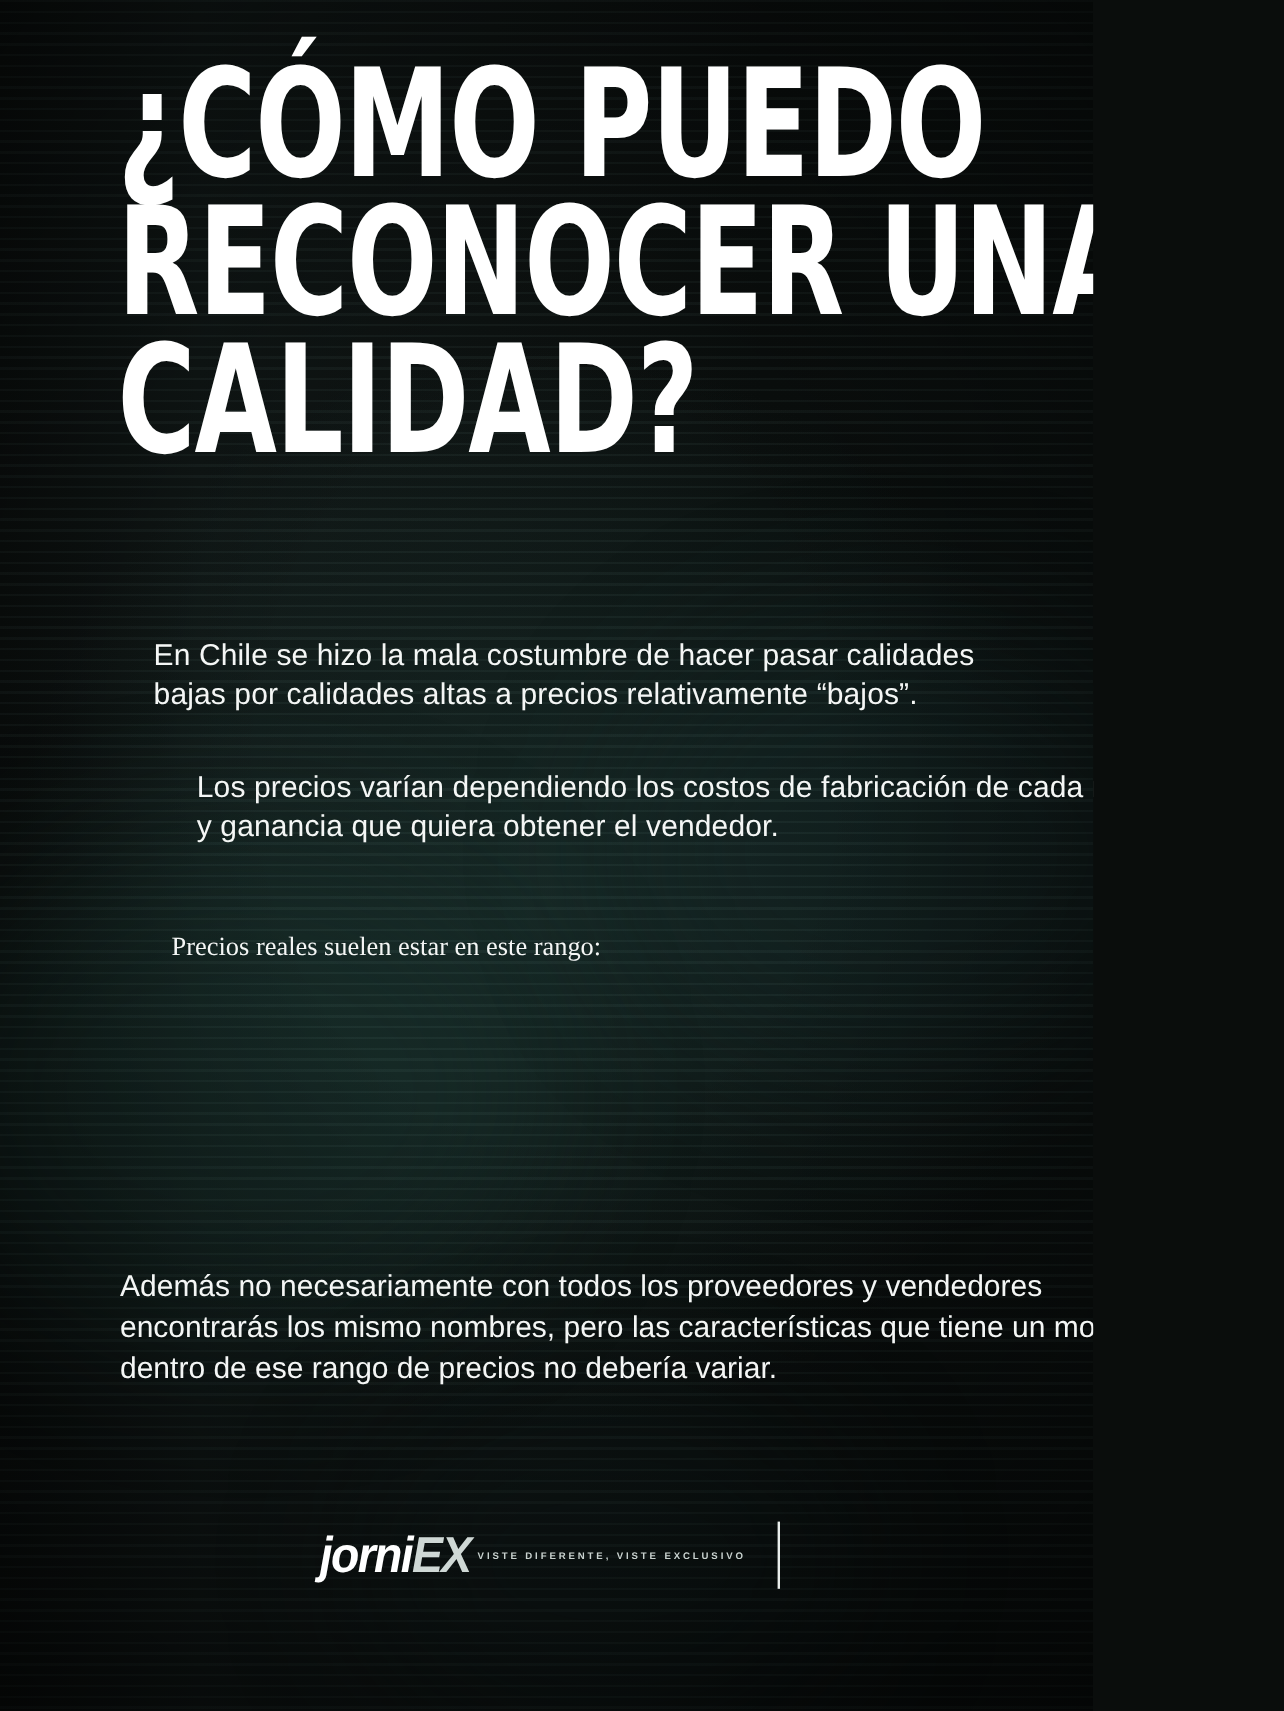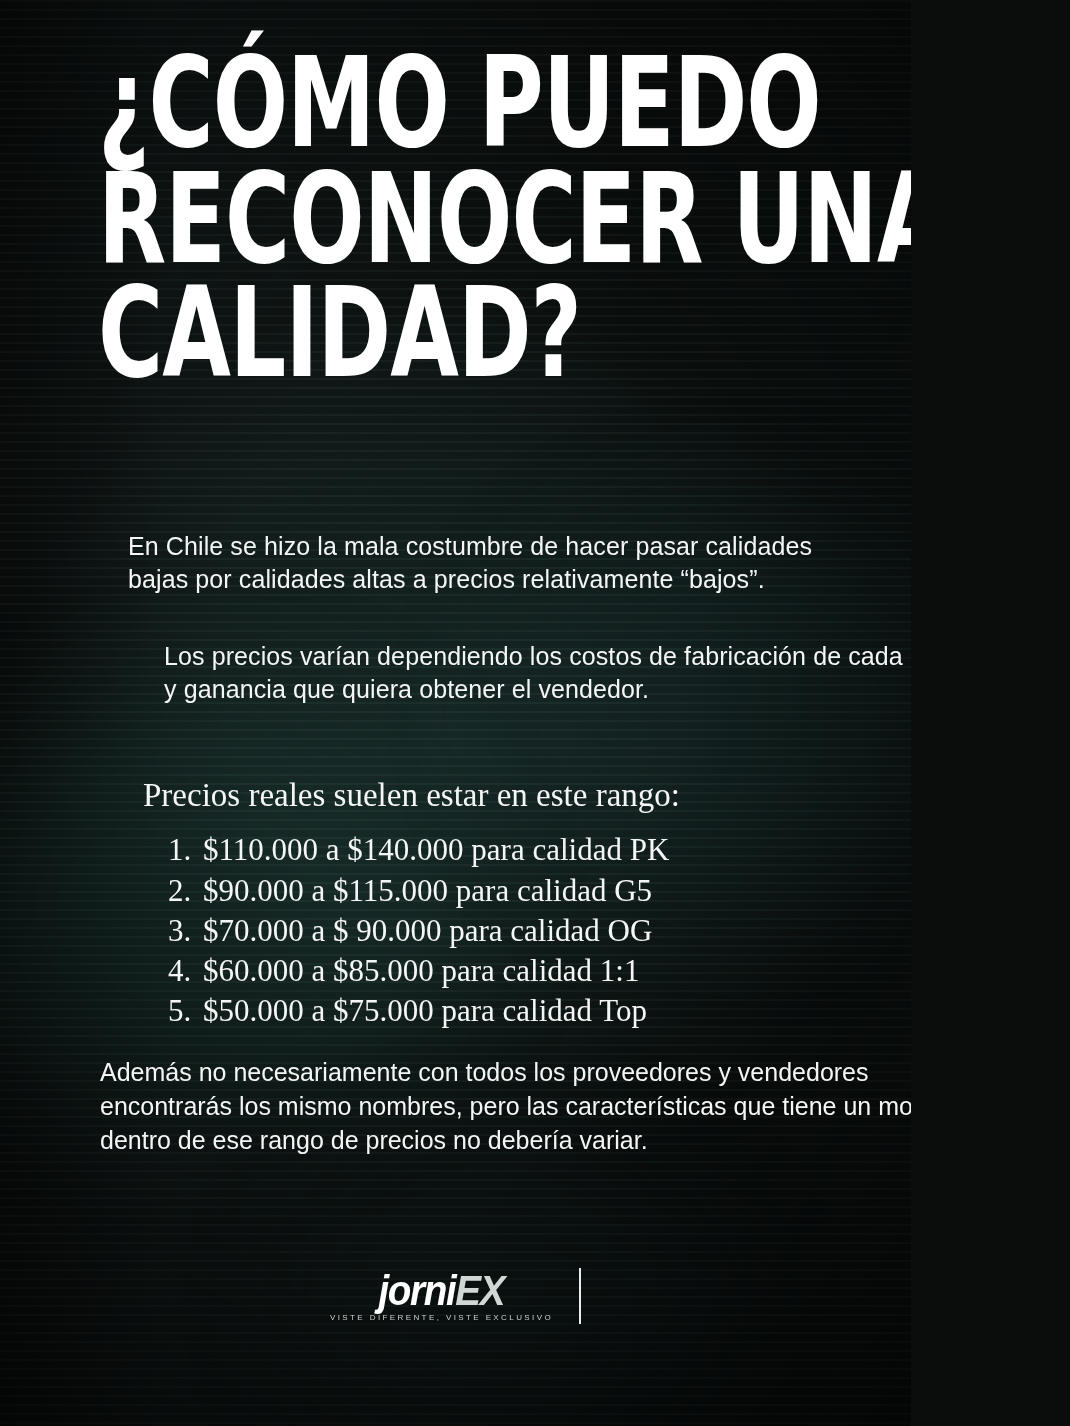--- a/index.html
+++ b/index.html
@@ -74,23 +74,23 @@
   .p2 { left:128px; top:640px; width:830px;margin-left:36px; }
 
   .list-block {
     position:absolute;
     left:143px; top:775px;
     width:820px;
     color:#f4f6f5;
     font-family:"Liberation Serif","DejaVu Serif", serif;
   }
   .list-title {
-    font-size:33px;
+    font-size:22px;
     line-height:1.25;
-    margin-bottom:14px;
+    margin-bottom:4px;
     white-space:nowrap;
   }
   ol.prices {
     list-style:decimal;
     margin:0 0 0 56px;
     padding:0;
     font-size:31px;
     line-height:1.30;
   }
   ol.prices li { white-space:nowrap; padding-left:4px; }
@@ -108,40 +108,40 @@
   .footer {
     position:absolute;
     left:0; right:0; top:1268px;
     display:flex;
     align-items:center;
     justify-content:center;
     gap:26px;
   }
   .logo-wrap {
     display:flex;
-    flex-direction:column;
+    flex-direction:row;
     align-items:center;
     line-height:1;
   }
   .logo-text {
     color:#ffffff;
     font-family:"Liberation Sans Narrow","Liberation Sans", sans-serif;
     font-weight:bold;
     font-style:italic;
     font-size:42px;
     letter-spacing:-1.5px;
     transform:scaleX(0.92);
   }
   .logo-text .x { color:#cfd8d5; }
   .logo-tag {
     color:#c9d2cf;
     font-size:8px;
     letter-spacing:2.4px;
     margin-top:2px;
-    font-weight:normal;
+    font-weight:bold;
     text-transform:uppercase;
   }
   .divider {
     width:2px; height:56px;
     background:#e9eeec;
   }
   .site {
     color:#ffffff;
     font-family:"Liberation Serif","DejaVu Serif", serif;
     font-size:37px;
@@ -164,27 +164,20 @@
       <span class="l">¿CÓMO PUEDO</span>
       <span class="l">RECONOCER UNA</span>
       <span class="l">CALIDAD?</span>
     </h1>
 
     <p class="para p1">En Chile se hizo la mala costumbre de hacer pasar calidades bajas por calidades altas a precios relativamente “bajos”.</p>
     <p class="para p2">Los precios varían dependiendo los costos de fabricación  de cada modelo y ganancia que quiera obtener el vendedor.</p>
 
     <div class="list-block">
       <div class="list-title">Precios reales suelen estar en este rango:</div>
-      <ol class="prices">
-        <li>$110.000 a $140.000 para calidad PK</li>
-        <li>$90.000 a $115.000 para calidad G5</li>
-        <li>$70.000 a $ 90.000 para calidad OG</li>
-        <li>$60.000 a $85.000 para calidad 1:1</li>
-        <li>$50.000 a $75.000 para calidad Top</li>
-      </ol>
     </div>
 
     <p class="closing">Además no necesariamente con todos los proveedores y vendedores encontrarás los mismo nombres, pero las características que tiene un modelo dentro de ese rango de precios no debería variar.</p>
 
     <div class="footer">
       <div class="logo-wrap">
         <div class="logo-text">
           <span>jorni</span><span class="x">EX</span>
         </div>
         <div class="logo-tag">VISTE DIFERENTE, VISTE EXCLUSIVO</div>

